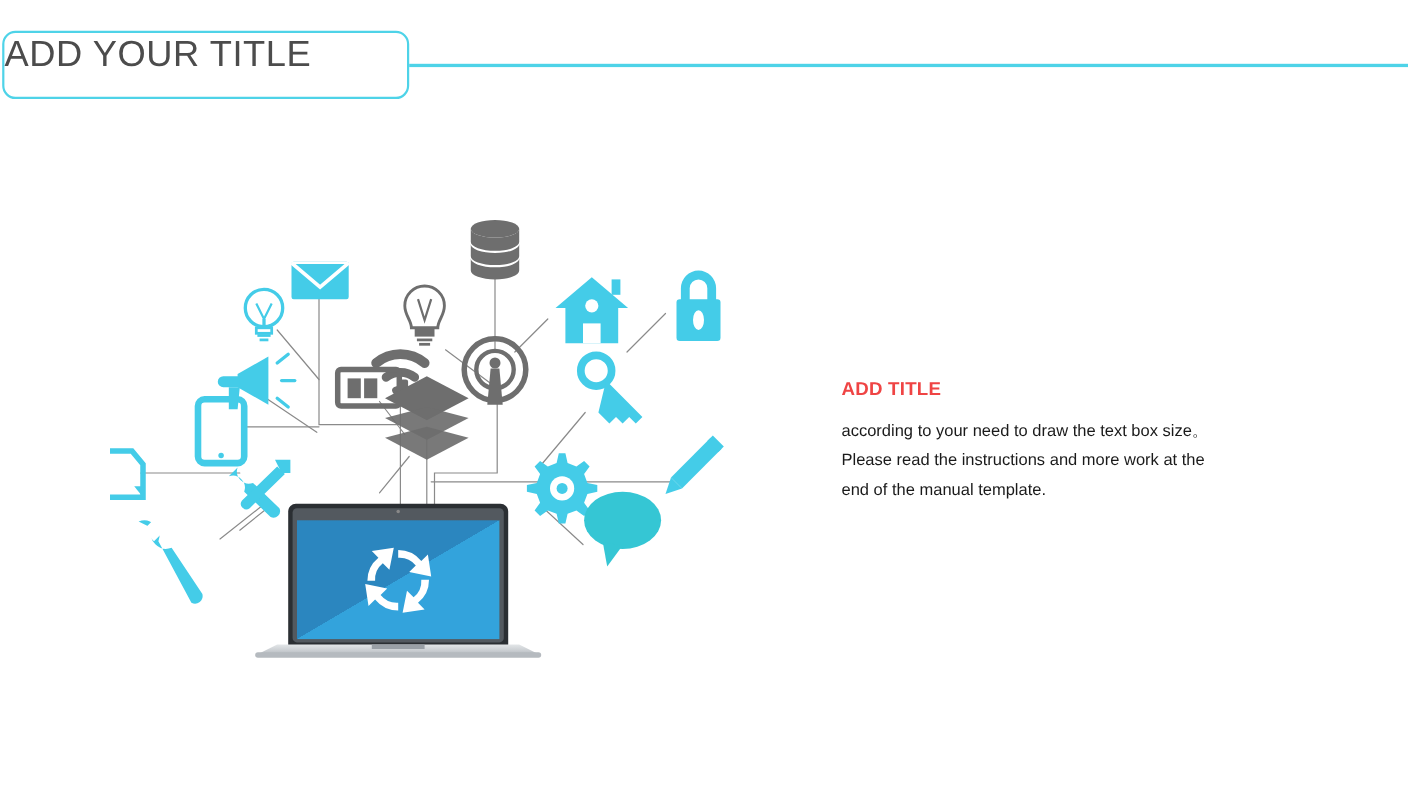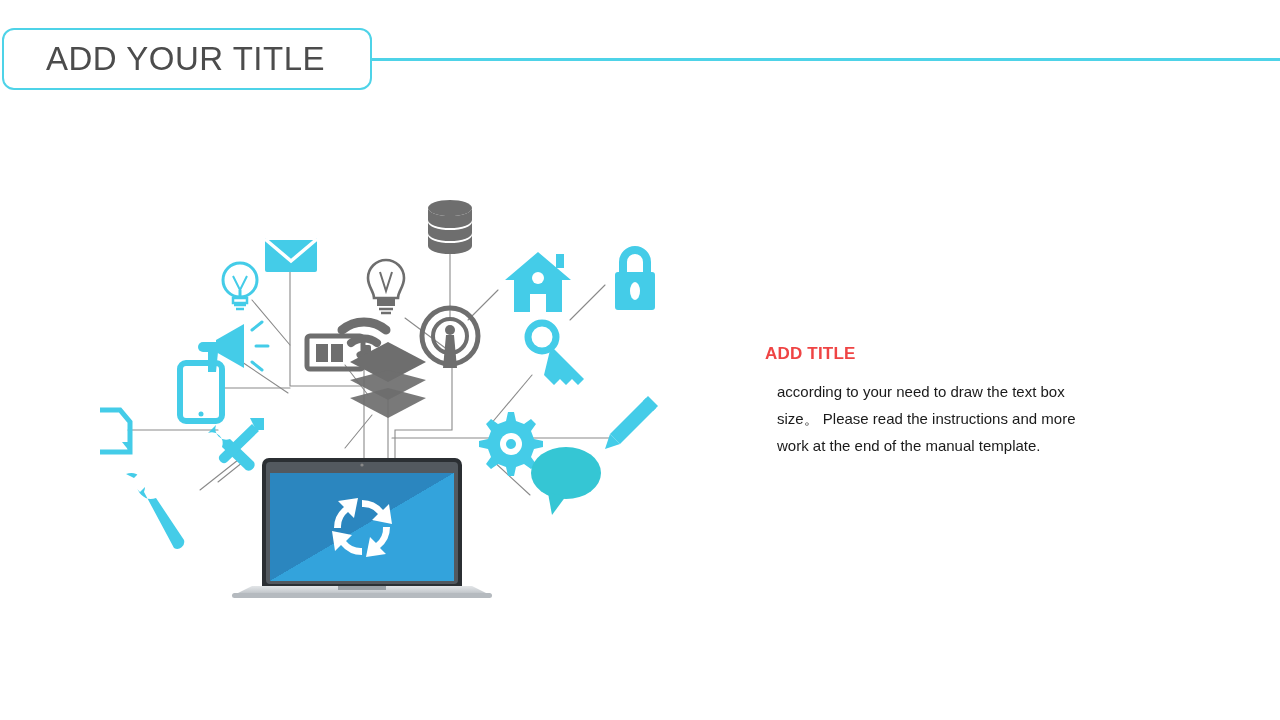--- a/index.html
+++ b/index.html
@@ -34,22 +34,20 @@
     position: absolute;
     left: 2px;
     top: 28px;
     width: 370px;
     height: 62px;
     box-sizing: border-box;
     border: 2px solid #4ED3E8;
     border-radius: 12px;
     background: #ffffff;
     display: flex;
-    align-items: center;
-    padding-left: 42px;
   }
   #title-text {
     font-size: 33px;
     font-weight: 300;
     letter-spacing: 0.5px;
     color: #4C4C4C;
     white-space: nowrap;
     font-family: "Liberation Sans", sans-serif;
   }
 
@@ -64,21 +62,21 @@
     font-size: 17px;
     font-weight: bold;
     color: #ef4444;
     margin: 0 0 14px 0;
     letter-spacing: 0.2px;
   }
   #text-body {
     font-size: 15px;
     color: #1a1a1a;
     line-height: 27px;
-    margin: 12px;
+    margin: 0;
   }
 
   
   #illustration {
     position: absolute;
     left: 100px;
     top: 190px;
     width: 570px;
     height: 410px;
   }

